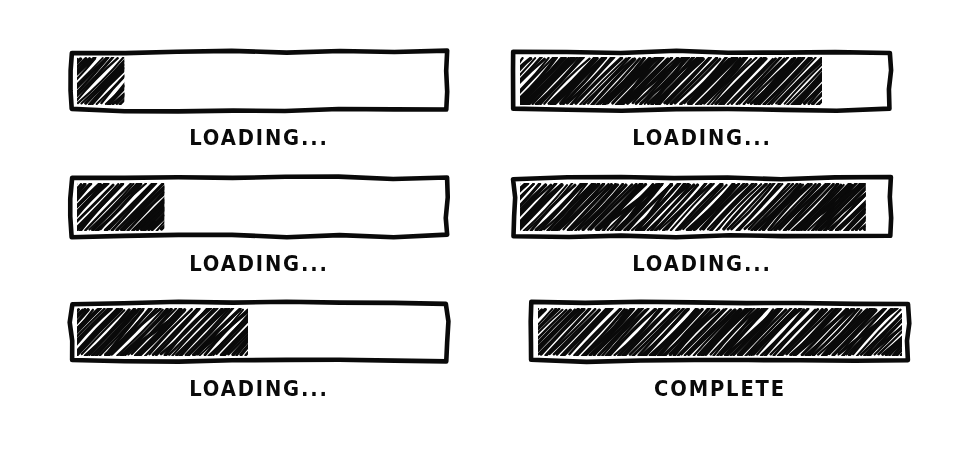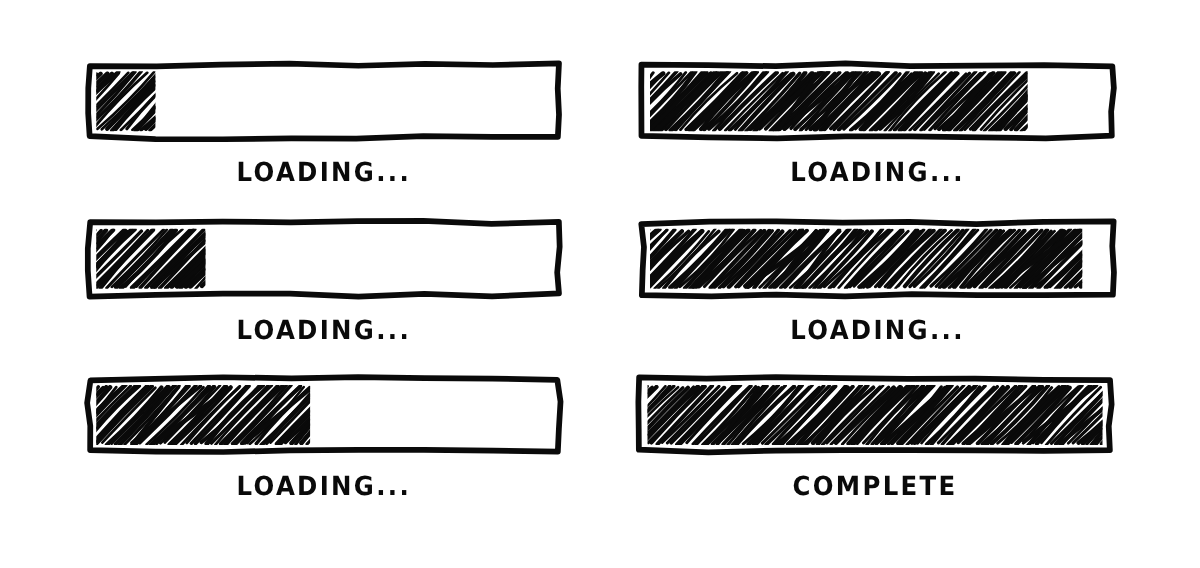--- a/index.html
+++ b/index.html
@@ -436,21 +436,21 @@
             <path d="M 124.07 52.03 L 157.35 5.91" stroke="#0a0a0a" stroke-width="3.19" stroke-linecap="round" fill="none"></path>
             <path d="M 287.54 51.18 L 337.15 7.25" stroke="#0a0a0a" stroke-width="3.83" stroke-linecap="round" fill="none"></path>
             <path d="M 107.19 50.37 L 138.98 6.82" stroke="#0a0a0a" stroke-width="3.26" stroke-linecap="round" fill="none"></path>
             <path d="M 283.78 51.97 L 349.25 5.84" stroke="#0a0a0a" stroke-width="3.66" stroke-linecap="round" fill="none"></path>
           </g>
           <path d="M -0.96 1.22 L 53.51 -0.75 L 107.17 -0.95 L 160.06 0.09 L 213.52 -0.45 L 267.08 1.28 L 321.09 -0.58 L 376.90 -0.96 L 375.82 18.90 L 377.16 39.89 L 376.30 57.79 L 321.43 58.07 L 268.13 58.08 L 215.53 57.27 L 162.08 59.18 L 107.11 57.61 L 55.11 59.07 L -0.51 58.19 L 0.12 38.32 L 1.17 19.58 Z" fill="none" stroke="#0a0a0a" stroke-width="4.6" stroke-linejoin="round" stroke-linecap="round"></path>
         </svg>
       </div>
       <div class="bar-label" style="top: 76px;">LOADING...</div>
     </div>
-    <div class="bar-cell" style="left: 512px; top: 303px; width: 376px; height: 58px;">
+    <div class="bar-cell" style="left: 532px; top: 303px; width: 376px; height: 58px;">
       <div class="bar-frame">
         <svg viewBox="0 0 376 58" preserveAspectRatio="none">
           <clipPath id="clip-5">
             <rect x="6" y="5" width="364" height="48"></rect>
           </clipPath>
           <g clip-path="url(#clip-5)">
             <path d="M -38.11 52.93 Q -15.01 28.77 5.29 6.07" stroke="#0a0a0a" stroke-width="3.55" stroke-linecap="round" fill="none"></path>
             <path d="M -33.58 52.91 Q -15.22 27.91 9.73 6.81" stroke="#0a0a0a" stroke-width="2.71" stroke-linecap="round" fill="none"></path>
             <path d="M -29.55 52.40 Q -10.85 29.89 13.16 6.54" stroke="#0a0a0a" stroke-width="3.44" stroke-linecap="round" fill="none"></path>
             <path d="M -25.09 51.40 Q -1.28 31.00 20.35 5.95" stroke="#0a0a0a" stroke-width="2.02" stroke-linecap="round" fill="none"></path>

